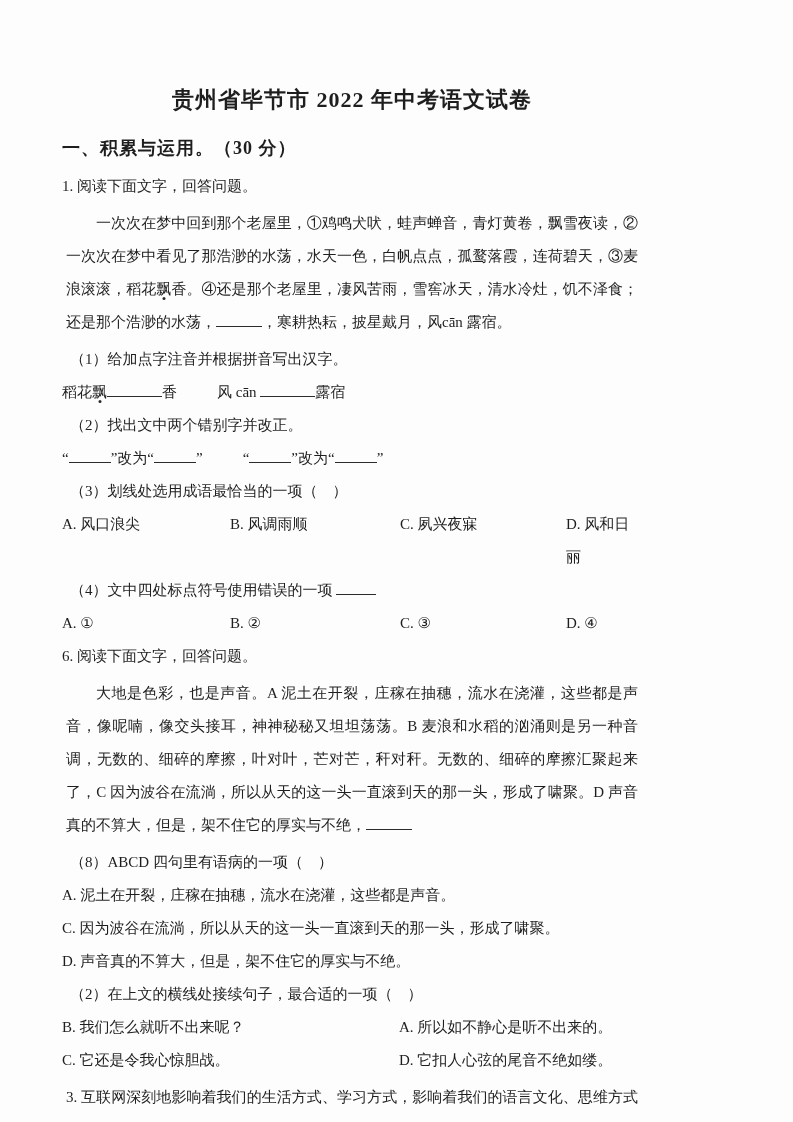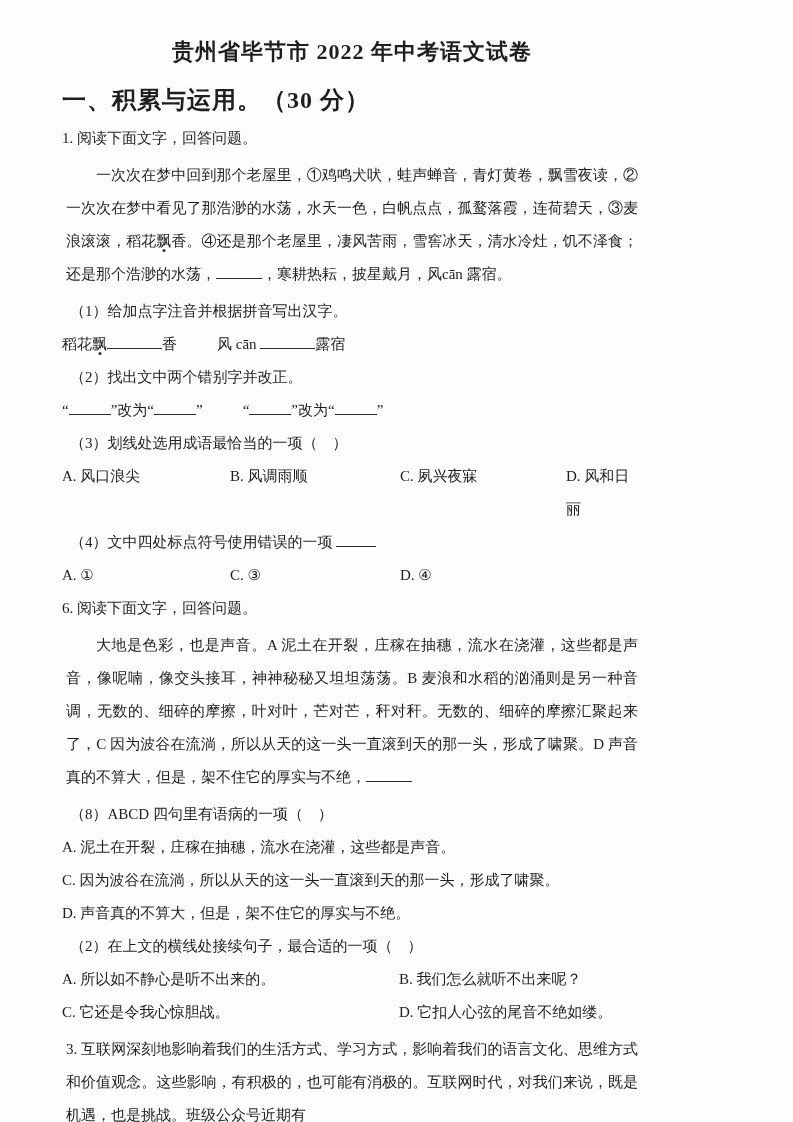--- a/index.html
+++ b/index.html
@@ -5,27 +5,27 @@
   * { box-sizing: border-box; }
   html, body { margin: 0; padding: 0; }
   body {
     width: 793px; height: 1122px;
     background: #fdfdfd;
     color: #1e1e1e;
     font-family: "Liberation Serif", "DejaVu Serif", serif;
     font-size: 15px;
     overflow: hidden;
   }
-  .page { width: 704px; height: 1122px; padding: 36px 62px 0; }
+  .page { width: 704px; height: 1122px; padding: 84px 62px 0; }
   .title {
     font-size: 22px; font-weight: bold; text-align: center;
     margin: 0 0 16px; line-height: 32px; letter-spacing: 1px;
   }
   .section-heading {
-    font-size: 24px; font-weight: bold;
+    font-size: 18px; font-weight: bold;
     margin: 0 0 6px; line-height: 32px; letter-spacing: 1px;
   }
   .line { line-height: 33px; }
   .stem { line-height: 33px; }
   .para {
     margin: 4px; text-indent: 2em; text-align: justify;
     line-height: 33px;
   }
   .para.q3 { text-indent: 0; }
   .sub-label { padding-left: 8px; }
@@ -82,39 +82,40 @@
     <span>A. 风口浪尖</span>
     <span>B. 风调雨顺</span>
     <span>C. 夙兴夜寐</span>
     <span>D. 风和日丽</span>
   </div>
 
   <div class="line sub-label"><span>（4）文中四处标点符号使用错误的一项 </span><span class="blank w40"></span></div>
 
   <div class="opt-grid4">
     <span>A. ①</span>
+    <span>B. ②</span>
     <span>C. ③</span>
     <span>D. ④</span>
   </div>
 
   <div class="line stem">6. 阅读下面文字，回答问题。</div>
 
   <p class="para"><span>大地是色彩，也是声音。A 泥土在开裂，庄稼在抽穗，流水在浇灌，这些都是声音，像呢喃，像交头接耳，神神秘秘又坦坦荡荡。B 麦浪和水稻的汹涌则是另一种音调，无数的、细碎的摩擦，叶对叶，芒对芒，秆对秆。无数的、细碎的摩擦汇聚起来了，C 因为波谷在流淌，所以从天的这一头一直滚到天的那一头，形成了啸聚。D 声音真的不算大，但是，架不住它的厚实与不绝，</span><span class="blank w46"></span></p>
 
   <div class="line sub-label">（8）ABCD 四句里有语病的一项（　）</div>
 
   <div class="opt-line">A. 泥土在开裂，庄稼在抽穗，流水在浇灌，这些都是声音。</div>
   <div class="opt-line">C. 因为波谷在流淌，所以从天的这一头一直滚到天的那一头，形成了啸聚。</div>
   <div class="opt-line">D. 声音真的不算大，但是，架不住它的厚实与不绝。</div>
 
   <div class="line sub-label">（2）在上文的横线处接续句子，最合适的一项（　）</div>
 
   <div class="opt-grid2">
+    <span>B. 我们怎么就听不出来呢？</span>
     <span>A. 所以如不静心是听不出来的。</span>
-    <span>B. 我们怎么就听不出来呢？</span>
   </div>
   <div class="opt-grid2">
     <span>C. 它还是令我心惊胆战。</span>
     <span>D. 它扣人心弦的尾音不绝如缕。</span>
   </div>
 
   <p class="para q3">3. 互联网深刻地影响着我们的生活方式、学习方式，影响着我们的语言文化、思维方式和价值观念。这些影响，有积极的，也可能有消极的。互联网时代，对我们来说，既是机遇，也是挑战。班级公众号近期有</p>
 
 </div>
 

